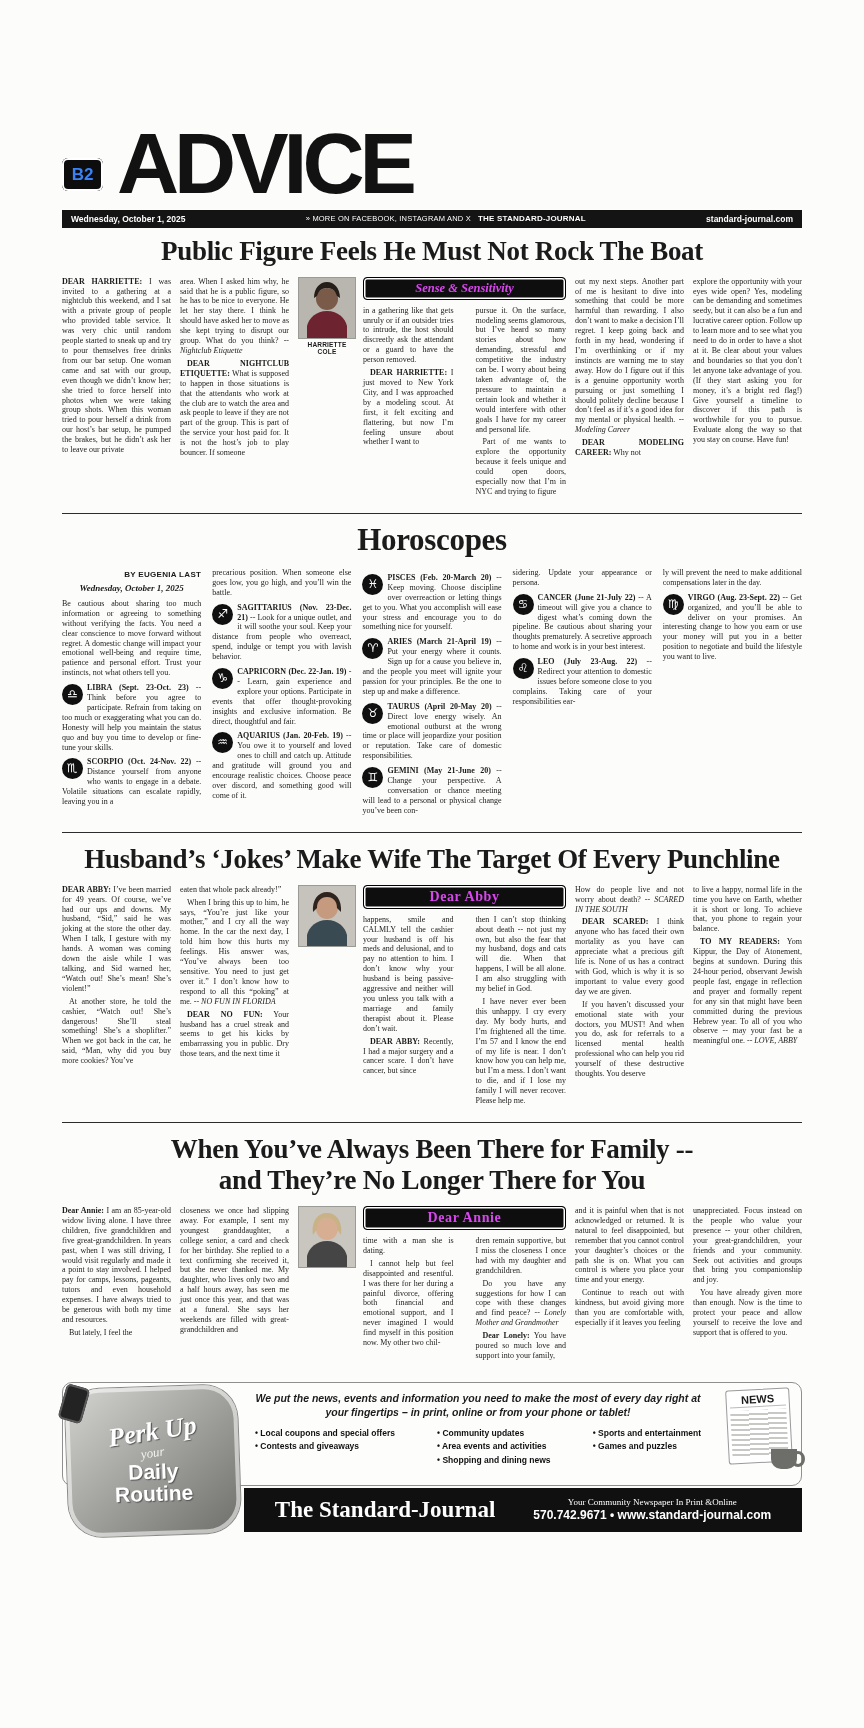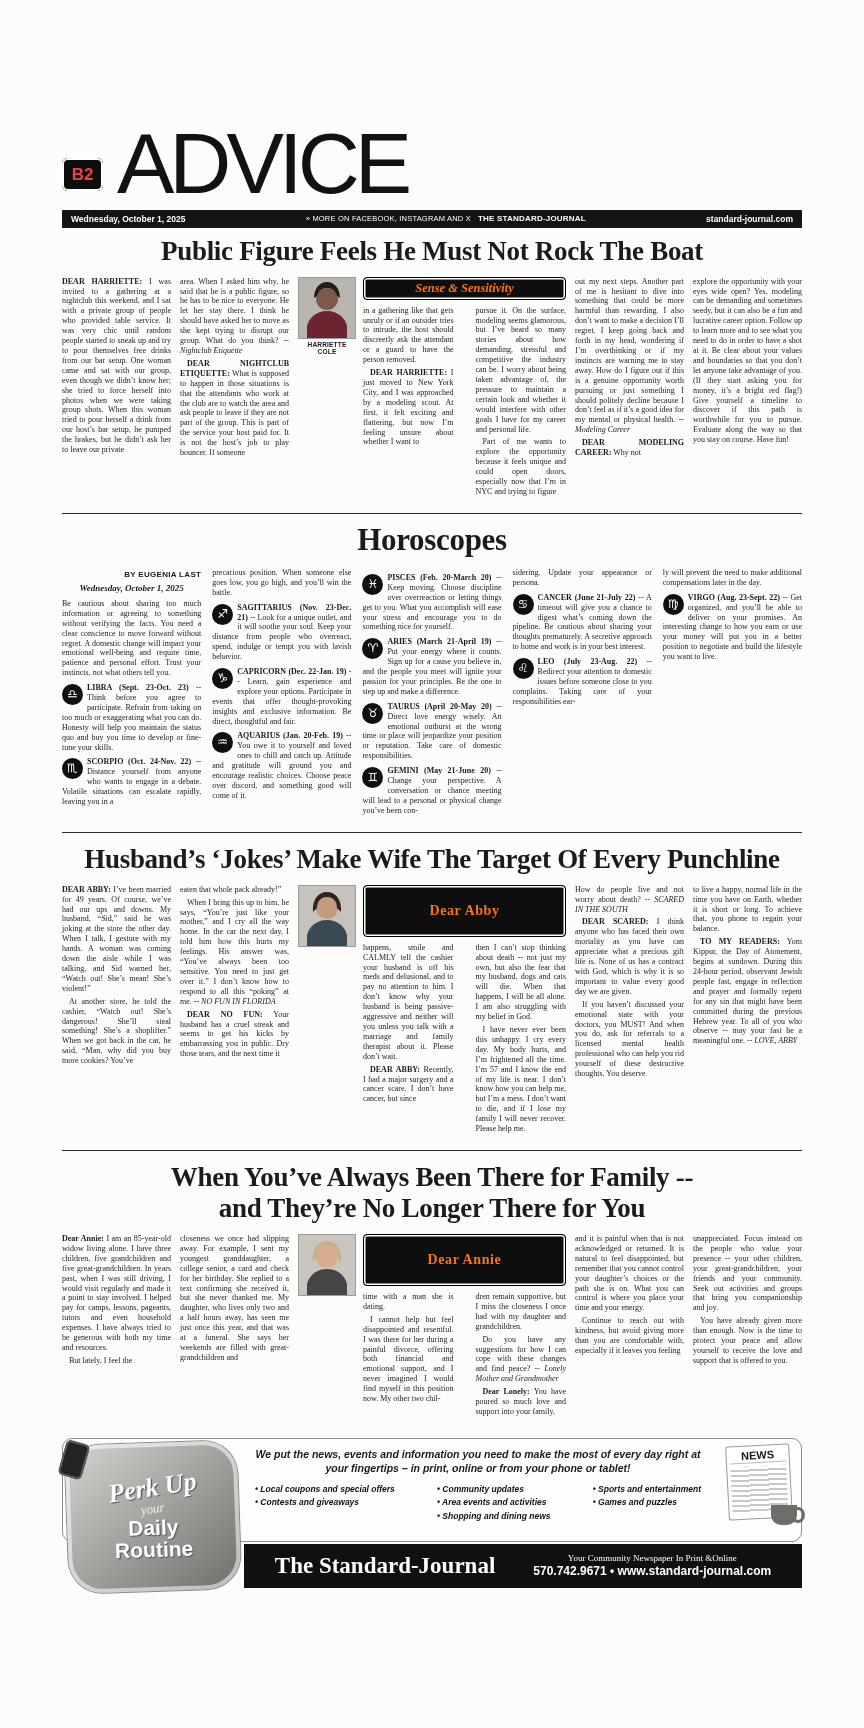--- a/index.html
+++ b/index.html
@@ -2,22 +2,22 @@
 <html><head>
 <meta charset="utf-8">
 <style>
   *{margin:0;padding:0;box-sizing:border-box}
   html,body{background:#d9d9d5}
   .sheet{width:864px;height:1728px;margin:0 auto;background:#fcfcfa;position:relative;overflow:hidden;color:#1b1b1b;font-family:"Liberation Serif",serif}
   .inner{padding:0 62px}
 
   
   .masthead{display:flex;align-items:center;gap:14px;padding-top:126px}
-  .page-badge{width:41px;height:33px;background:#0d0d0d;color:#ef4444;font-family:"Liberation Sans",sans-serif;font-weight:bold;font-size:17px;display:flex;align-items:center;justify-content:center;border-radius:6px;box-shadow:inset 0 0 0 2px #fff, inset 0 0 0 4px #0d0d0d;margin-top:22px}
-  .advice-title{font-family:"Liberation Sans",sans-serif;font-weight:normal;font-size:86px;line-height:.88;letter-spacing:-5px;color:#121212}
+  .page-badge{width:41px;height:33px;background:#0d0d0d;color:#3b82f6;font-family:"Liberation Sans",sans-serif;font-weight:bold;font-size:17px;display:flex;align-items:center;justify-content:center;border-radius:6px;box-shadow:inset 0 0 0 2px #fff, inset 0 0 0 4px #0d0d0d;margin-top:22px}
+  .advice-title{font-family:"Liberation Sans",sans-serif;font-weight:bold;font-size:86px;line-height:.88;letter-spacing:-5px;color:#121212}
 
   
   .topbar{display:flex;align-items:center;justify-content:space-between;background:#141414;color:#fff;height:18px;padding:0 9px;margin-top:8px;font-family:"Liberation Sans",sans-serif}
   .tb-date{font-size:8.5px;font-weight:bold}
   .tb-center{font-size:7.5px;display:flex;gap:7px;align-items:center;letter-spacing:.2px}
   .tb-paper{font-weight:bold;font-size:8px}
   .tb-site{font-size:8.5px;font-weight:bold}
 
   
   .headline{font-family:"Liberation Serif",serif;font-weight:bold;font-size:27px;text-align:center;margin:8px 0 10px;letter-spacing:-.3px}
@@ -31,23 +31,23 @@
   .ncol p + p{text-indent:7px}
   .b{font-weight:bold}
   .i{font-style:italic}
 
   .midcol{flex:0 0 268px;display:flex;gap:7px}
   .photo-col{flex:0 0 58px}
   .photo{width:58px;height:62px;background:#cfccc6;overflow:hidden;border:.5px solid #9a9a96}
   .photo svg{display:block;width:100%;height:100%}
   .caption{font-family:"Liberation Sans",sans-serif;font-size:6.5px;font-weight:bold;text-align:center;margin-top:2px;letter-spacing:.2px}
   .mid-right{flex:1;min-width:0}
-  .banner{background:#0e0e0e;color:#f97316;text-align:center;border-radius:4px;border:1px solid #000;box-shadow:inset 0 0 0 1.5px #fff;margin-bottom:6px}
+  .banner{background:#0e0e0e;color:#d946ef;text-align:center;border-radius:4px;border:1px solid #000;box-shadow:inset 0 0 0 1.5px #fff;margin-bottom:6px}
   .banner-ss{font-style:italic;font-weight:bold;font-size:12.5px;padding:3px 2px}
-  .banner-plain{font-weight:bold;font-size:14px;padding:17px 2px;letter-spacing:.6px}
+  .banner-plain{font-weight:bold;font-size:14px;padding:3px 2px;letter-spacing:.6px}
   .subcols{display:flex;gap:22px}
 
   
   .horo-title{font-size:31px;margin:5px 0 10px}
   .hcols{gap:11px}
   .h-byline{font-family:"Liberation Sans",sans-serif;font-weight:bold;font-size:8px;text-align:right;margin:2px 0 4px;letter-spacing:.3px}
   .h-date{font-style:italic;font-weight:bold;font-size:9px;text-align:center;margin-bottom:6px}
   .sign{margin:5px 0 3px;font-size:8px;line-height:1.24;text-align:justify;clear:both}
   .sign::after{content:"";display:block;clear:both}
   .sicon{float:left;width:21px;height:21px;border-radius:50%;background:#101010;color:#fff;text-align:center;line-height:21px;font-size:12px;margin:1px 4px 1px 0;font-family:"DejaVu Sans",sans-serif}
@@ -55,21 +55,21 @@
   
   .adwrap{margin-top:18px;position:relative}
   .adbox{border:1.5px solid #8f8f8f;border-radius:10px;height:104px;position:relative;padding:9px 100px 6px 192px;background:#fdfdfc}
   .blob{position:absolute;left:4px;top:4px;width:172px;height:148px;border-radius:34px;background:linear-gradient(140deg,#d4d4d1 0%,#9c9c98 55%,#6e6e6a 100%);box-shadow:inset 0 0 0 4px rgba(255,255,255,.55),0 0 0 1px #8a8a86;z-index:3;display:flex;flex-direction:column;align-items:center;justify-content:center;transform:rotate(-2deg)}
   .blob-line1{font-style:italic;font-weight:bold;font-size:26px;color:#fff;text-shadow:1px 1px 1px #555;transform:rotate(-7deg)}
   .blob-line2{font-style:italic;font-size:13px;color:#f1f1ef;transform:rotate(-7deg);margin-top:-2px}
   .blob-line3,.blob-line4{font-family:"Liberation Sans",sans-serif;font-weight:bold;font-size:21px;color:#fff;line-height:1.05;text-shadow:1px 1px 1px #555}
   .phone{position:absolute;left:-3px;top:-4px;width:24px;height:36px;background:#232323;border-radius:5px;transform:rotate(18deg);box-shadow:inset 0 0 0 2px #5a5a5a;z-index:4}
   .ad-pitch{font-family:"Liberation Sans",sans-serif;font-style:italic;font-weight:bold;font-size:10.5px;text-align:center;line-height:1.3;color:#1c1c1c}
   .ad-bullets{display:flex;justify-content:space-between;margin-top:8px;gap:8px}
-  .bgroup{font-family:"Liberation Sans",sans-serif;font-weight:bold;font-style:italic;font-size:8.5px;line-height:1.55;color:#111}
+  .bgroup{font-family:"Liberation Sans",sans-serif;font-weight:bold;font-size:8.5px;line-height:1.55;color:#111}
   .bullet{white-space:nowrap}
   .news-card{position:absolute;right:10px;top:6px;width:64px;height:74px;background:#fff;border:1.5px solid #9a9a9a;border-radius:3px;transform:rotate(-3deg);padding:3px;z-index:2}
   .news-label{font-family:"Liberation Sans",sans-serif;font-weight:bold;font-size:11px;text-align:center;border-bottom:1px solid #bbb;padding-bottom:1px}
   .news-lines{margin-top:3px;height:46px;background:repeating-linear-gradient(#fff 0 3px,#c8c8c4 3px 5px)}
   .cup{position:absolute;right:4px;top:66px;width:26px;height:20px;background:#6d6d69;border-radius:0 0 10px 10px;z-index:3}
   .cup::after{content:"";position:absolute;right:-8px;top:2px;width:8px;height:10px;border:3px solid #6d6d69;border-radius:50%}
   .footer-bar{margin-left:182px;height:44px;background:#101010;display:flex;align-items:center;justify-content:center;gap:38px;margin-top:2px}
   .fb-name{font-weight:bold;font-size:23px;color:#fff}
   .fb-right{color:#fff;text-align:center}
   .fb-tag{font-size:9px}

